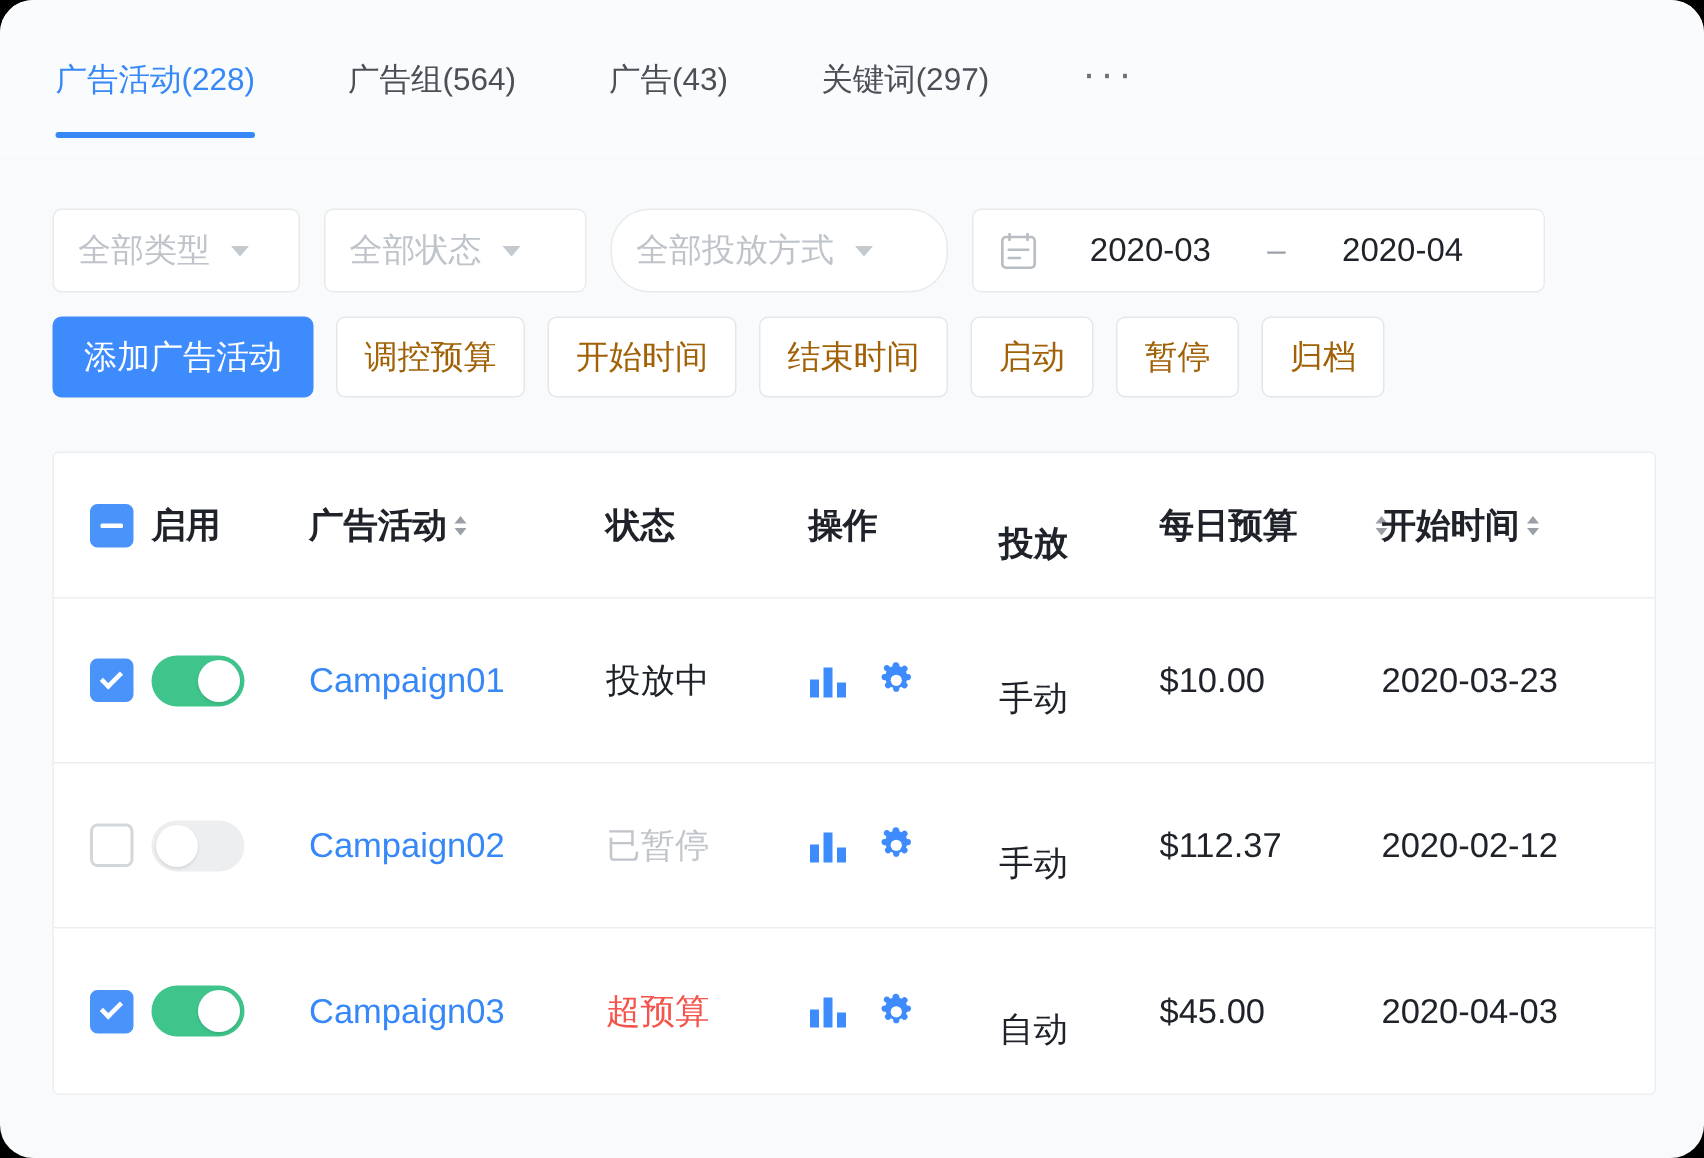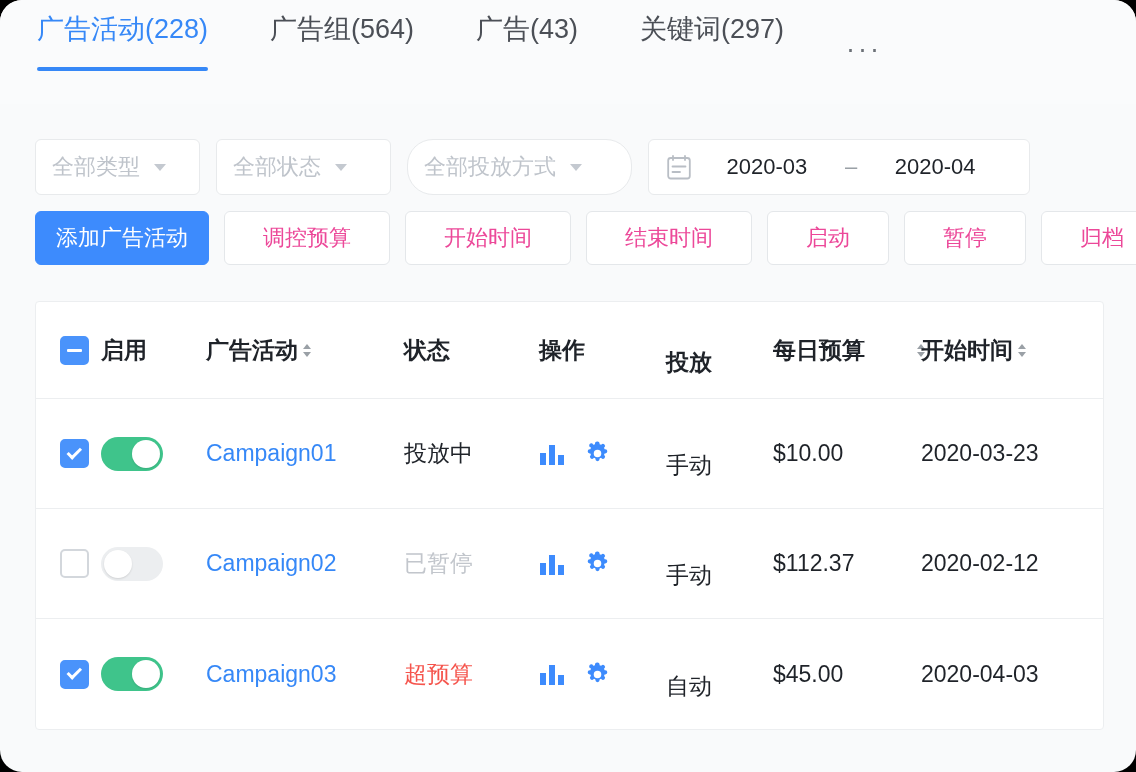--- a/index.html
+++ b/index.html
@@ -25,24 +25,24 @@
     position: absolute;
     top: 0; left: 0; right: 0;
     height: 104px;
     background: #fafbfc;
     display: flex;
     align-items: flex-start;
     padding-left: 37px;
   }
   .tab {
     position: relative;
-    font-size: 27px;
+    font-size: 21px;
     color: #4b4f56;
     letter-spacing: 0px;
-    padding: 16px 0 0 0;
+    padding: 43px 0 0 0;
     margin-right: 62px;
     white-space: nowrap;
     cursor: pointer;
     line-height: 1;
   }
   .tab.active { color: #3688f7; }
   .tab.active::after {
     content: "";
     position: absolute;
     left: 0; right: 0;
@@ -124,26 +124,26 @@
   .actionbar {
     position: absolute;
     top: 211px;
     left: 35px;
     display: flex;
     align-items: center;
     gap: 15px;
   }
   .btn {
     height: 54px;
-    padding: 0 38px;
+    padding: 0 18px;
     border-radius: 6px;
     background: #fff;
     border: 1px solid #e4e7ea;
     font-size: 22px;
-    color: #ec4899;
+    color: #a16207;
     display: flex;
     align-items: center;
     justify-content: center;
     white-space: nowrap;
     cursor: pointer;
     font-family: inherit;
   }
   .btn.primary {
     background: #3d8bfd;
     border-color: #3d8bfd;

